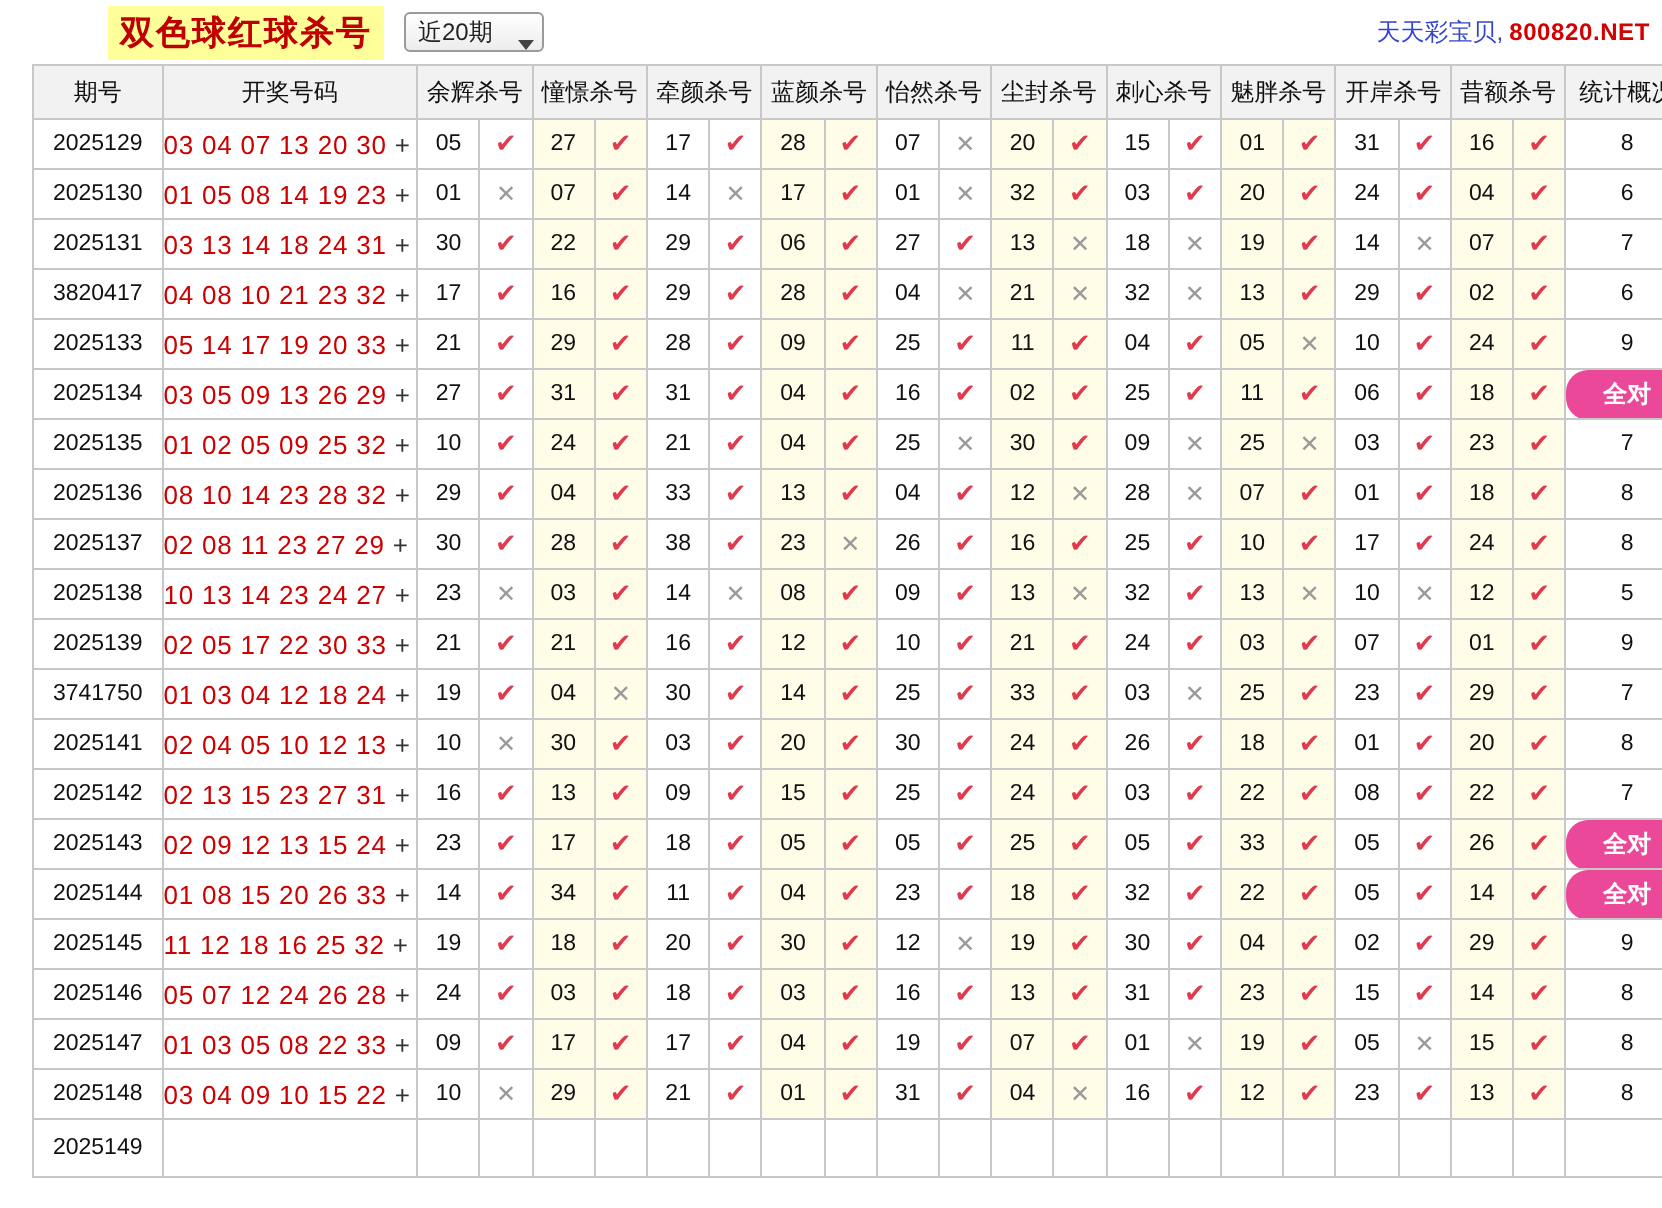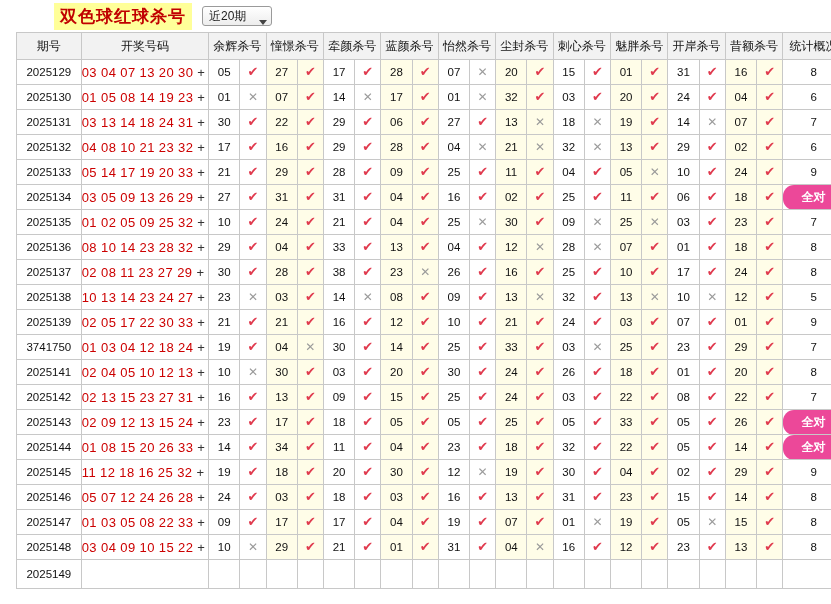--- a/index.html
+++ b/index.html
@@ -156,20 +156,23 @@
 
 <div class="wrap">
 
   <div class="topbar">
     <div class="title">双色球红球杀号</div>
     <div class="select-box">
       <span>近20期</span>
       <span class="caret"></span>
     </div>
     <div class="spacer"></div>
+    <div class="promo">
+      <span>天天彩宝贝,</span><span class="site">800820.NET</span>
+    </div>
   </div>
 
   <table class="main">
     <colgroup>
       <col style="width:62px">
       <col style="width:122px">
       <col style="width:30px">
         <col style="width:25px">
       <col style="width:30px">
         <col style="width:25px">
@@ -278,21 +281,21 @@
           <td class="km"><span class="cross">✕</span></td>
           <td class="kv alt">19</td>
           <td class="km alt"><span class="tick">✔</span></td>
           <td class="kv">14</td>
           <td class="km"><span class="cross">✕</span></td>
           <td class="kv alt">07</td>
           <td class="km alt"><span class="tick">✔</span></td>
           <td class="stat">7</td>
         </tr>
         <tr>
-          <td class="issue">2025132</td>
+          <td class="issue">3820417</td>
           <td class="nums"><span>04 08 10 21 23 32</span><span class="plus"> + </span><span class="blue">11</span></td>
           <td class="kv">17</td>
           <td class="km"><span class="tick">✔</span></td>
           <td class="kv alt">16</td>
           <td class="km alt"><span class="tick">✔</span></td>
           <td class="kv">29</td>
           <td class="km"><span class="tick">✔</span></td>
           <td class="kv alt">28</td>
           <td class="km alt"><span class="tick">✔</span></td>
           <td class="kv">04</td>

